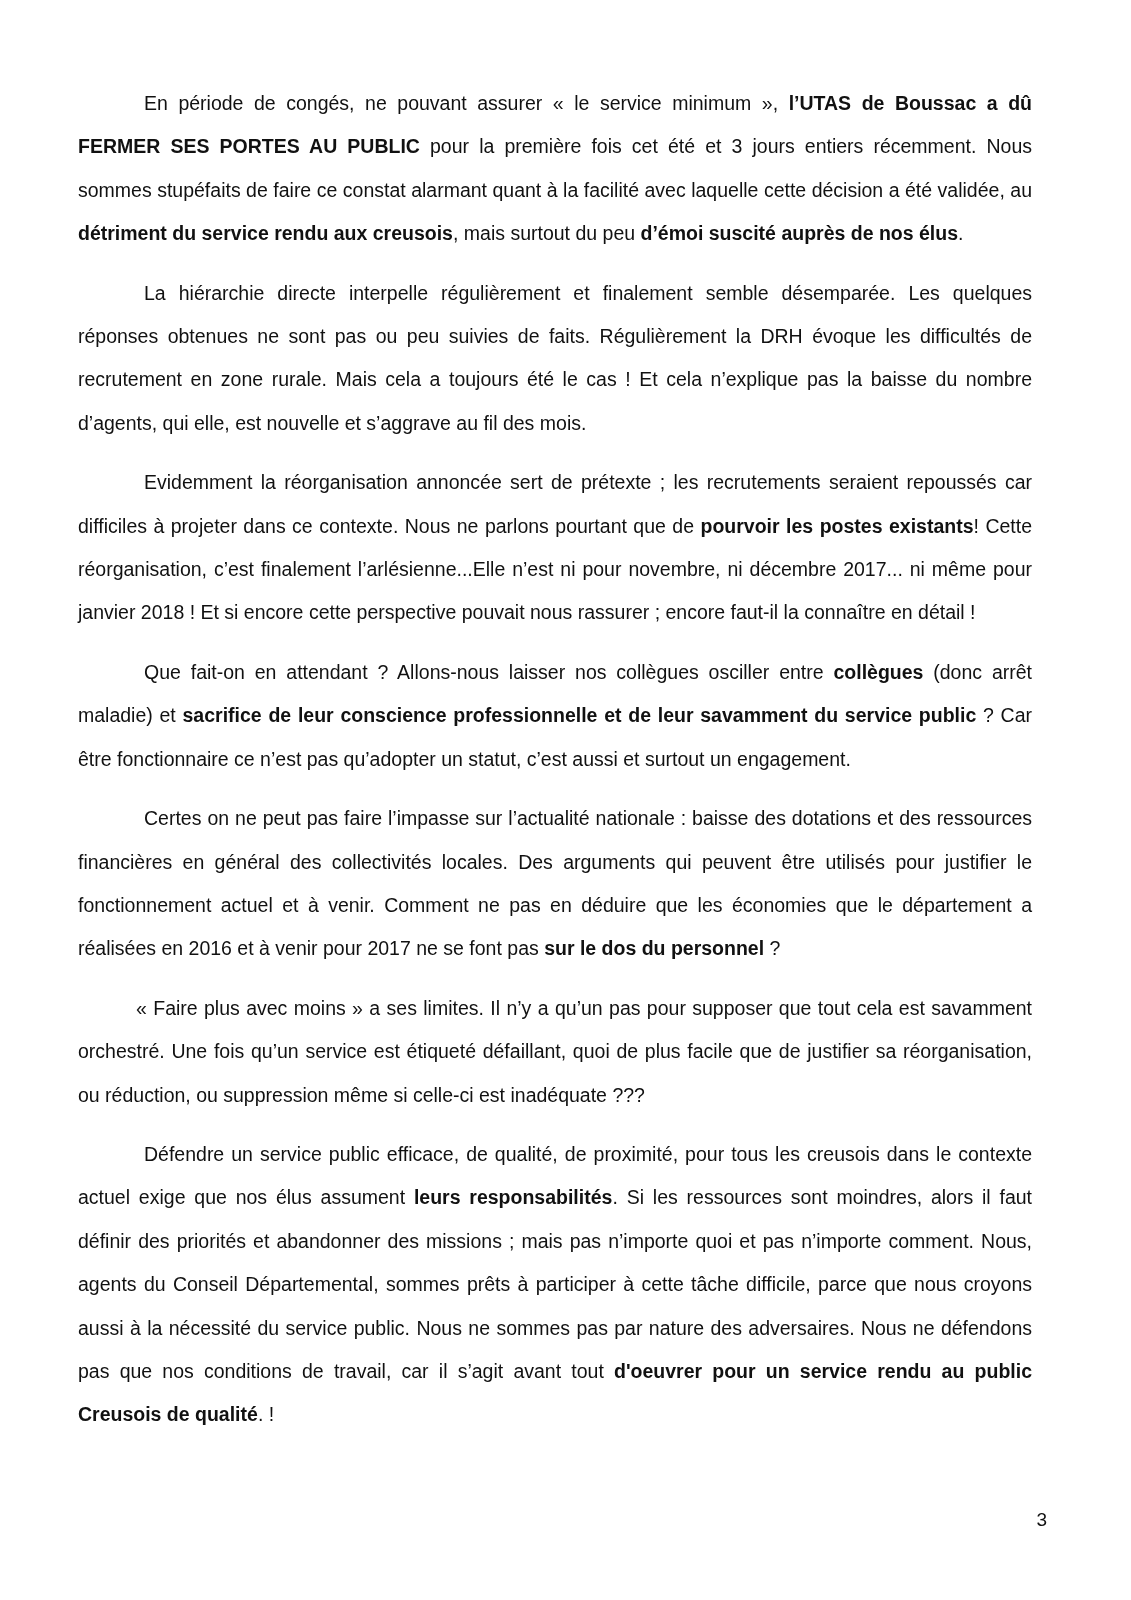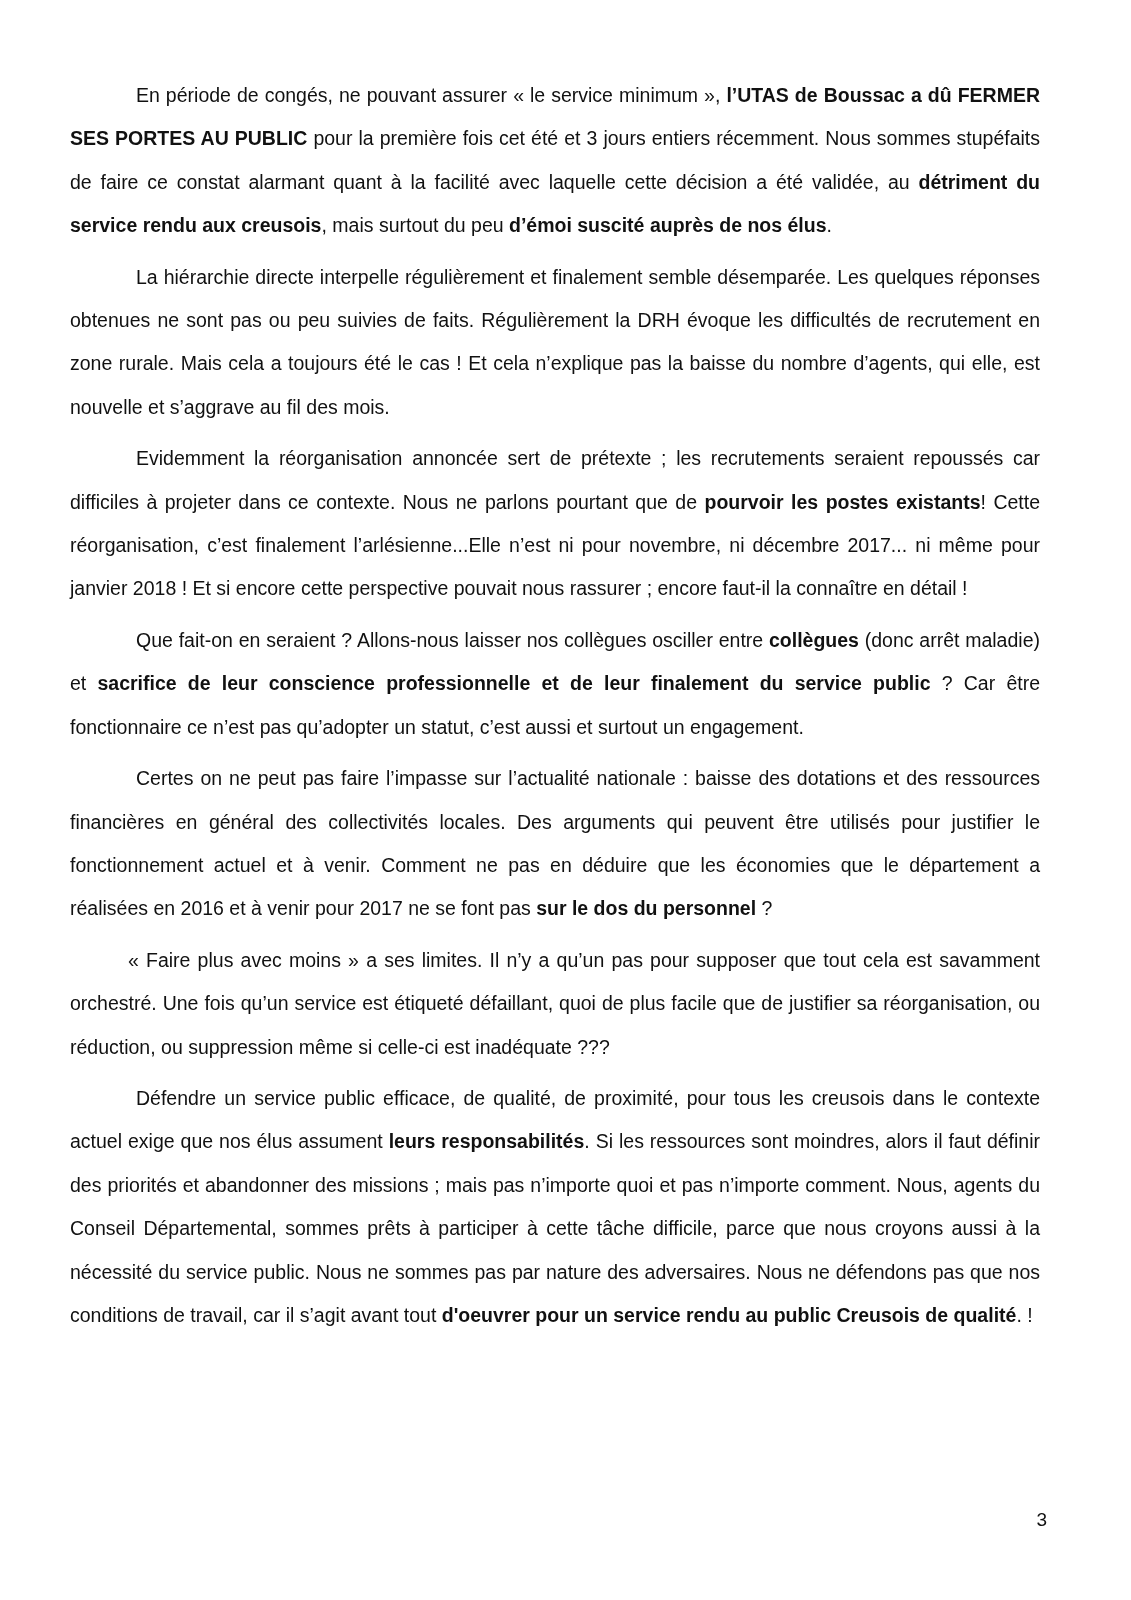--- a/index.html
+++ b/index.html
@@ -3,39 +3,39 @@
 <meta charset="utf-8">
 <style>
   html, body { margin: 0; padding: 0; background: #ffffff; }
   body { width: 1131px; height: 1600px; position: relative; overflow: hidden; }
   .page {
     position: absolute; left: 62px; top: 66px; width: 986px;
     font-family: "Liberation Sans", sans-serif;
     font-size: 19.5px; line-height: 43.4px; color: #111111;
     text-align: justify;
   }
-  .para { margin: 8px; text-indent: 66px; }
+  .para { margin: 16px; text-indent: 66px; }
   .para.small-indent { text-indent: 58px; }
   b { font-weight: bold; }
   .page-number {
     position: absolute; right: 84px; top: 1509px;
     font-family: "Liberation Sans", sans-serif; font-size: 19px; color: #111;
   }
 </style>
 </head>
 <body>
 
 <div class="page">
   <p class="para"><span>En période de congés, ne pouvant assurer « le service minimum », </span><b>l’UTAS de Boussac a dû FERMER SES PORTES AU PUBLIC</b><span> pour la première fois cet été et 3 jours entiers récemment. Nous sommes stupéfaits de faire ce constat alarmant quant à la facilité avec laquelle cette décision a été validée, au </span><b>détriment du service rendu aux creusois</b><span>, mais surtout du peu </span><b>d’émoi suscité auprès de nos élus</b><span>.</span></p>
 
   <p class="para"><span>La hiérarchie directe interpelle régulièrement et finalement semble désemparée. Les quelques réponses obtenues ne sont pas ou peu suivies de faits. Régulièrement la DRH évoque les difficultés de recrutement en zone rurale. Mais cela a toujours été le cas ! Et cela n’explique pas la baisse du nombre d’agents, qui elle, est nouvelle et s’aggrave au fil des mois.</span></p>
 
   <p class="para"><span>Evidemment la réorganisation annoncée sert de prétexte ; les recrutements seraient repoussés car difficiles à projeter dans ce contexte. Nous ne parlons pourtant que de </span><b>pourvoir les postes existants</b><span>! Cette réorganisation, c’est finalement l’arlésienne...Elle n’est ni pour novembre, ni décembre 2017... ni même pour janvier 2018 ! Et si encore cette perspective pouvait nous rassurer ; encore faut-il la connaître en détail !</span></p>
 
-  <p class="para"><span>Que fait-on en seraient ? Allons-nous laisser nos collègues osciller entre </span><b>collègues</b><span> (donc arrêt maladie) et </span><b>sacrifice de leur conscience professionnelle et de leur finalement du service public</b><span> ? Car être fonctionnaire ce n’est pas qu’adopter un statut, c’est aussi et surtout un engagement.</span></p>
+  <p class="para"><span>Que fait-on en attendant ? Allons-nous laisser nos collègues osciller entre </span><b>collègues</b><span> (donc arrêt maladie) et </span><b>sacrifice de leur conscience professionnelle et de leur savamment du service public</b><span> ? Car être fonctionnaire ce n’est pas qu’adopter un statut, c’est aussi et surtout un engagement.</span></p>
 
   <p class="para"><span>Certes on ne peut pas faire l’impasse sur l’actualité nationale : baisse des dotations et des ressources financières en général des collectivités locales. Des arguments qui peuvent être utilisés pour justifier le fonctionnement actuel et à venir. Comment ne pas en déduire que les économies que le département a réalisées en 2016 et à venir pour 2017 ne se font pas </span><b>sur le dos du personnel</b><span> ?</span></p>
 
   <p class="para small-indent"><span>« Faire plus avec moins » a ses limites. Il n’y a qu’un pas pour supposer que tout cela est savamment orchestré. Une fois qu’un service est étiqueté défaillant, quoi de plus facile que de justifier sa réorganisation, ou réduction, ou suppression  même si celle-ci est inadéquate ???</span></p>
 
   <p class="para"><span>Défendre un service public efficace, de qualité, de proximité, pour tous les creusois dans le contexte actuel exige que nos élus assument </span><b>leurs responsabilités</b><span>. Si les ressources sont moindres, alors il faut définir des priorités et abandonner des missions ; mais pas n’importe quoi et pas n’importe comment. Nous, agents du Conseil Départemental, sommes prêts à participer à cette tâche difficile, parce que nous croyons aussi à la nécessité du service public. Nous ne sommes pas par nature des adversaires. Nous ne défendons pas que nos conditions de travail, car il s’agit avant tout </span><b>d'oeuvrer pour un service rendu au public Creusois de qualité</b><span>. !</span></p>
 </div>
 
 <div class="page-number">3</div>
 

